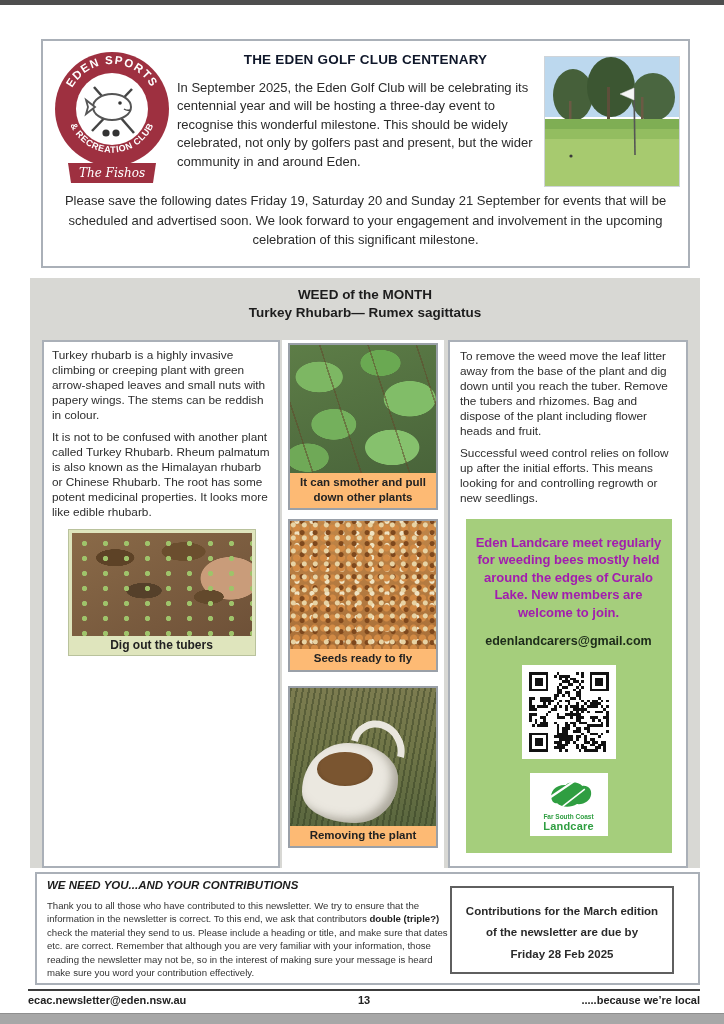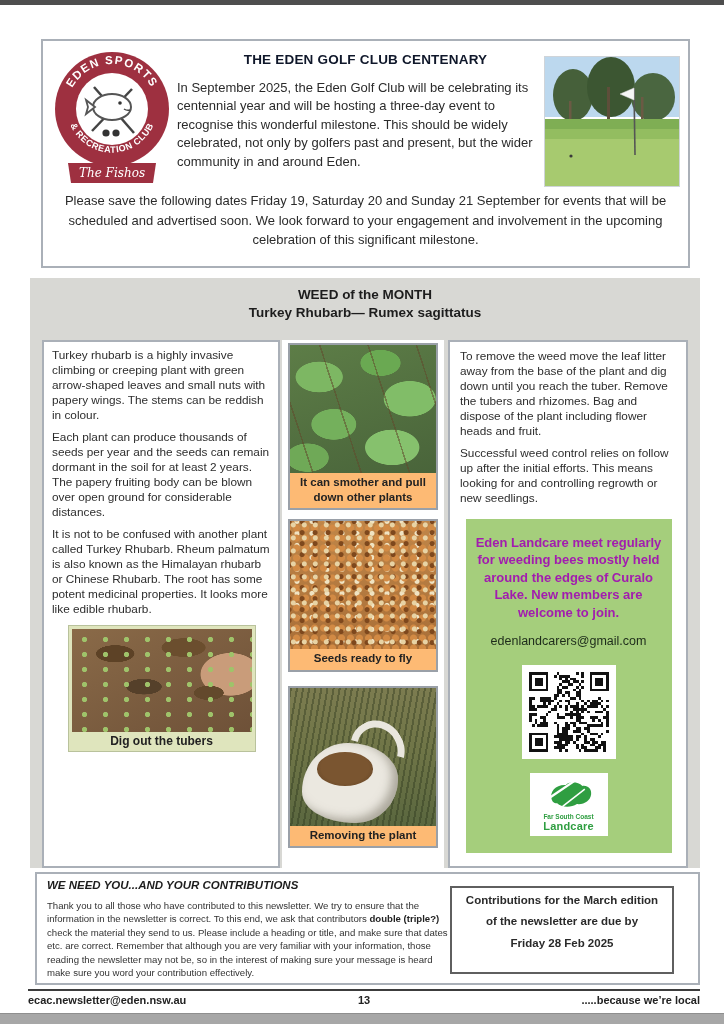--- a/index.html
+++ b/index.html
@@ -71,36 +71,36 @@
   .bag::before{content:"";position:absolute;left:16%;top:12%;width:58%;height:42%;
        background:radial-gradient(ellipse at 50% 45%,#7a5530 60%,#5d3f22 100%);border-radius:50%;}
   .bag::after{content:"";position:absolute;right:-6%;top:-28%;width:40%;height:55%;
        border:7px solid #e9e6de;border-radius:50%;border-bottom-color:transparent;border-left-color:transparent;transform:rotate(-30deg);}
 
   .col-right{position:absolute;left:448px;top:340px;width:240px;height:528px;background:#fff;
              border:2px solid #aab0b8;box-sizing:border-box;padding:7px 9px 0 10px;}
   .green-box{margin:13px auto 0;width:206px;background:#a5ce7c;text-align:center;
              padding:15px 6px 17px;box-sizing:border-box;}
   .gb-invite{font-weight:bold;font-size:13px;line-height:1.35;color:#a21caf;}
-  .gb-email{margin-top:13px;font-size:12.5px;font-weight:400;color:#1d2b1a;}
+  .gb-email{margin-top:13px;font-size:12.5px;font-weight:700;color:#1d2b1a;}
   .qr-box{width:94px;height:94px;background:#fff;margin:17px auto 0;display:flex;align-items:center;justify-content:center;}
   .qr-box svg{width:80px;height:80px;shape-rendering:crispEdges;}
   .landcare-box{width:72px;margin:14px auto 0;background:#fff;padding:5px 3px 4px;text-align:center;}
   .lc-region{font-size:6.5px;color:#2f9e41;font-weight:bold;margin-top:1px;}
   .lc-name{font-size:11px;color:#2f9e41;font-weight:bold;letter-spacing:.2px;}
 
   
   .panel-bottom{position:absolute;left:35px;top:872px;width:665px;height:113px;background:#fff;
                 border:2px solid #aab0b8;box-sizing:border-box;}
   .pb-heading{position:absolute;left:10px;top:5px;font-weight:bold;font-style:italic;font-size:11.5px;color:#1d1d1d;}
   .pb-body{position:absolute;left:10px;top:25px;width:410px;font-size:9.6px;line-height:1.4;color:#333;}
   .pb-body b{color:#222;}
   .due-box{position:absolute;right:24px;top:12px;width:224px;height:88px;border:2px solid #5f5f5f;
            box-sizing:border-box;text-align:center;font-weight:bold;font-size:11.5px;color:#2a2a2a;
-           padding-top:2px;line-height:1.85;}
+           padding-top:13px;line-height:1.85;}
 
   
   .footer-divider{position:absolute;left:28px;top:989px;width:672px;border-top:2px solid #3c3c3c;}
   .footer{position:absolute;left:28px;top:994px;width:672px;display:flex;align-items:baseline;
           font-weight:bold;font-size:11px;color:#222;}
   .footer .fl{flex:1;text-align:left;}
   .footer .fc{flex:0 0 auto;text-align:center;}
   .footer .fr{flex:1;text-align:right;}
 </style>
 </head>
@@ -162,21 +162,20 @@
     <div class="save-dates">Please save the following dates Friday 19, Saturday 20 and Sunday 21 September for events that will be scheduled and advertised soon. We look forward to your engagement and involvement in the upcoming celebration of this significant milestone.</div>
   </div>
 
   <div class="gray-band">
     <div class="weed-head l1">WEED of the MONTH</div>
     <div class="weed-head l2">Turkey Rhubarb— Rumex sagittatus</div>
   </div>
 
   <div class="col-left">
     <p class="weed-p">Turkey rhubarb is a highly invasive climbing or creeping plant with green arrow-shaped leaves and small nuts with papery wings. The stems can be reddish in colour.</p>
-    <p class="weed-p">Each plant can produce thousands of seeds per year and the seeds can remain dormant in the soil for at least 2 years. The papery fruiting body can be blown over open ground for considerable distances.</p>
     <p class="weed-p">It is not to be confused with another plant called Turkey Rhubarb. Rheum palmatum is also known as the Himalayan rhubarb or Chinese Rhubarb. The root has some potent medicinal properties. It looks more like edible rhubarb.</p>
     <div class="fig-tubers">
       <div class="tubers-photo"></div>
       <div class="fig-cap">Dig out the tubers</div>
     </div>
   </div>
 
   <div class="col-mid">
     <div class="frame frame-1">
       <div class="img-smother"></div>

